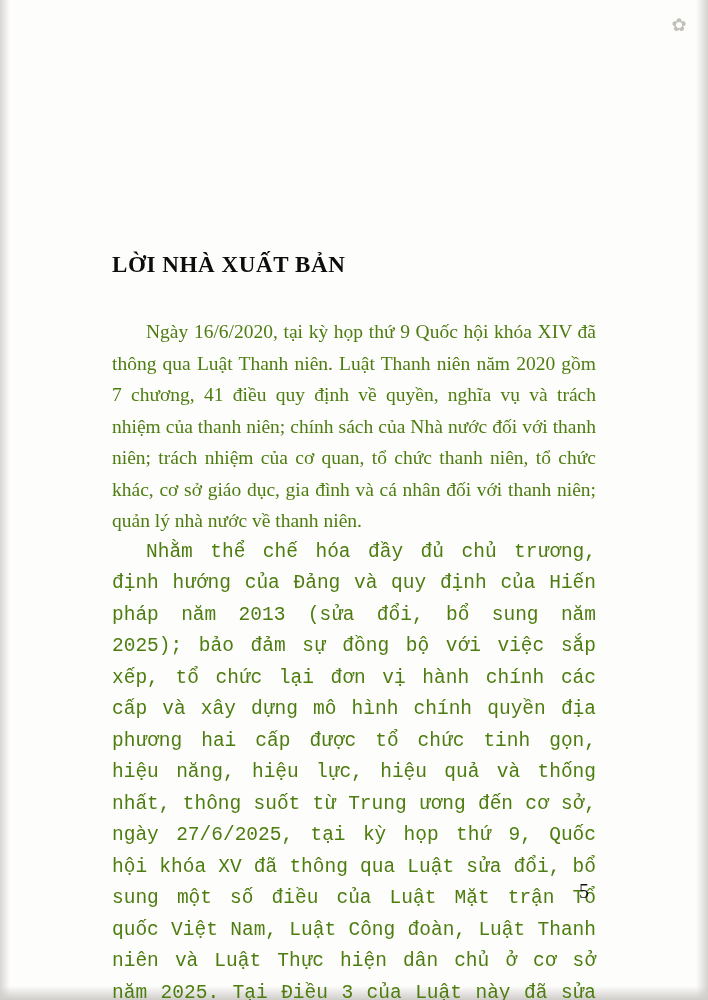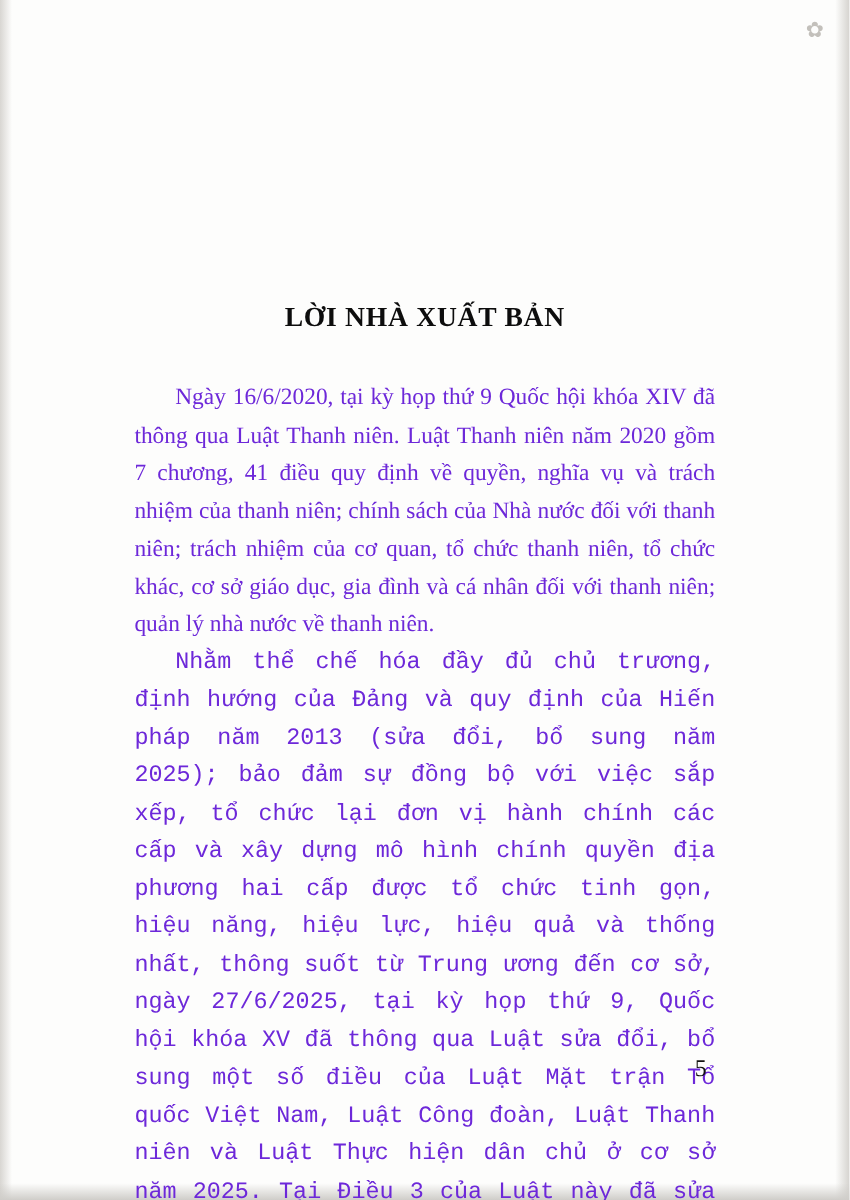--- a/index.html
+++ b/index.html
@@ -61,32 +61,31 @@
     position: absolute;
     left: 112px;
     top: 252px;
     width: 484px;
   }
   h1.title {
     font-family: "Liberation Serif", serif;
     font-size: 23px;
     font-weight: bold;
     letter-spacing: 0.6px;
-    text-align: center;
     margin: 0 0 38px 0;
     color: #0d0d0d;
   }
   p.para {
     font-size: 19.5px;
     line-height: 31.5px;
     text-align: justify;
     text-justify: inter-word;
     margin: 0;
     text-indent: 34px;
-    color: #6d28d9;
+    color: #4d7c0f;
   }
   p.para + p.para {
     margin-top: 0px;
     font-family: Liberation Mono, monospace;
   }
   .folio {
     position: absolute;
     left: 0;
     top: 880px;
     width: 708px;

